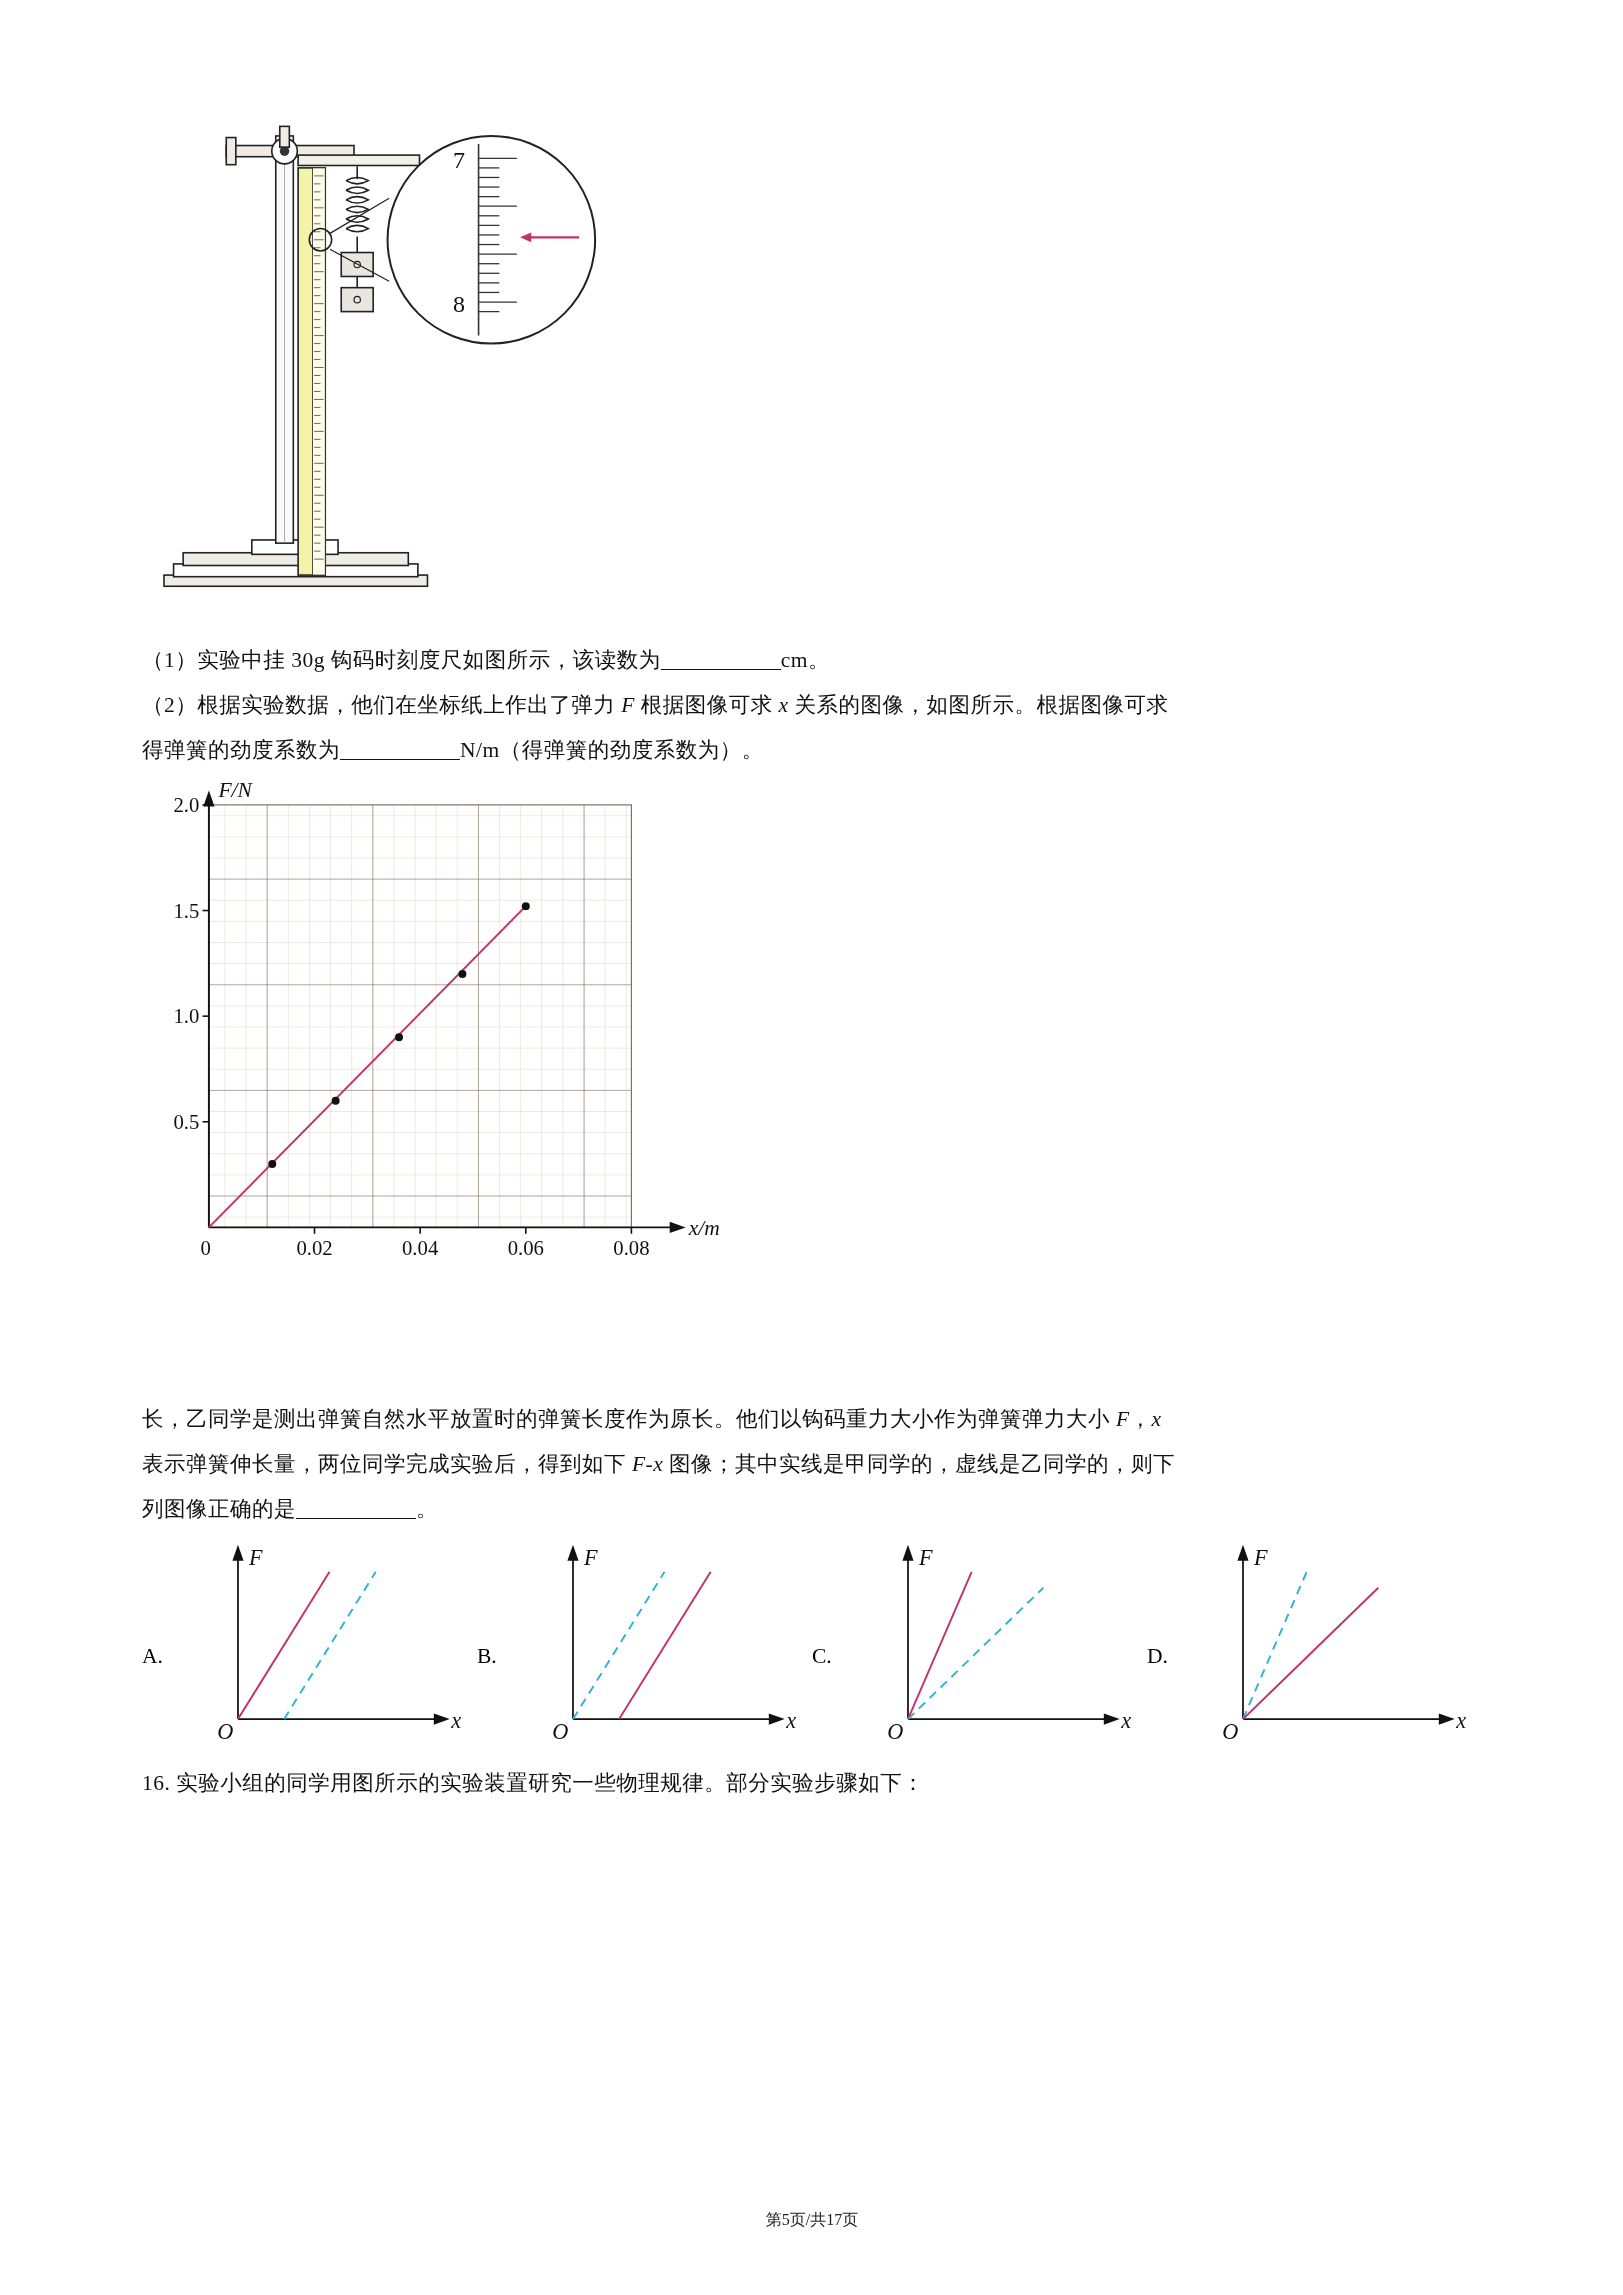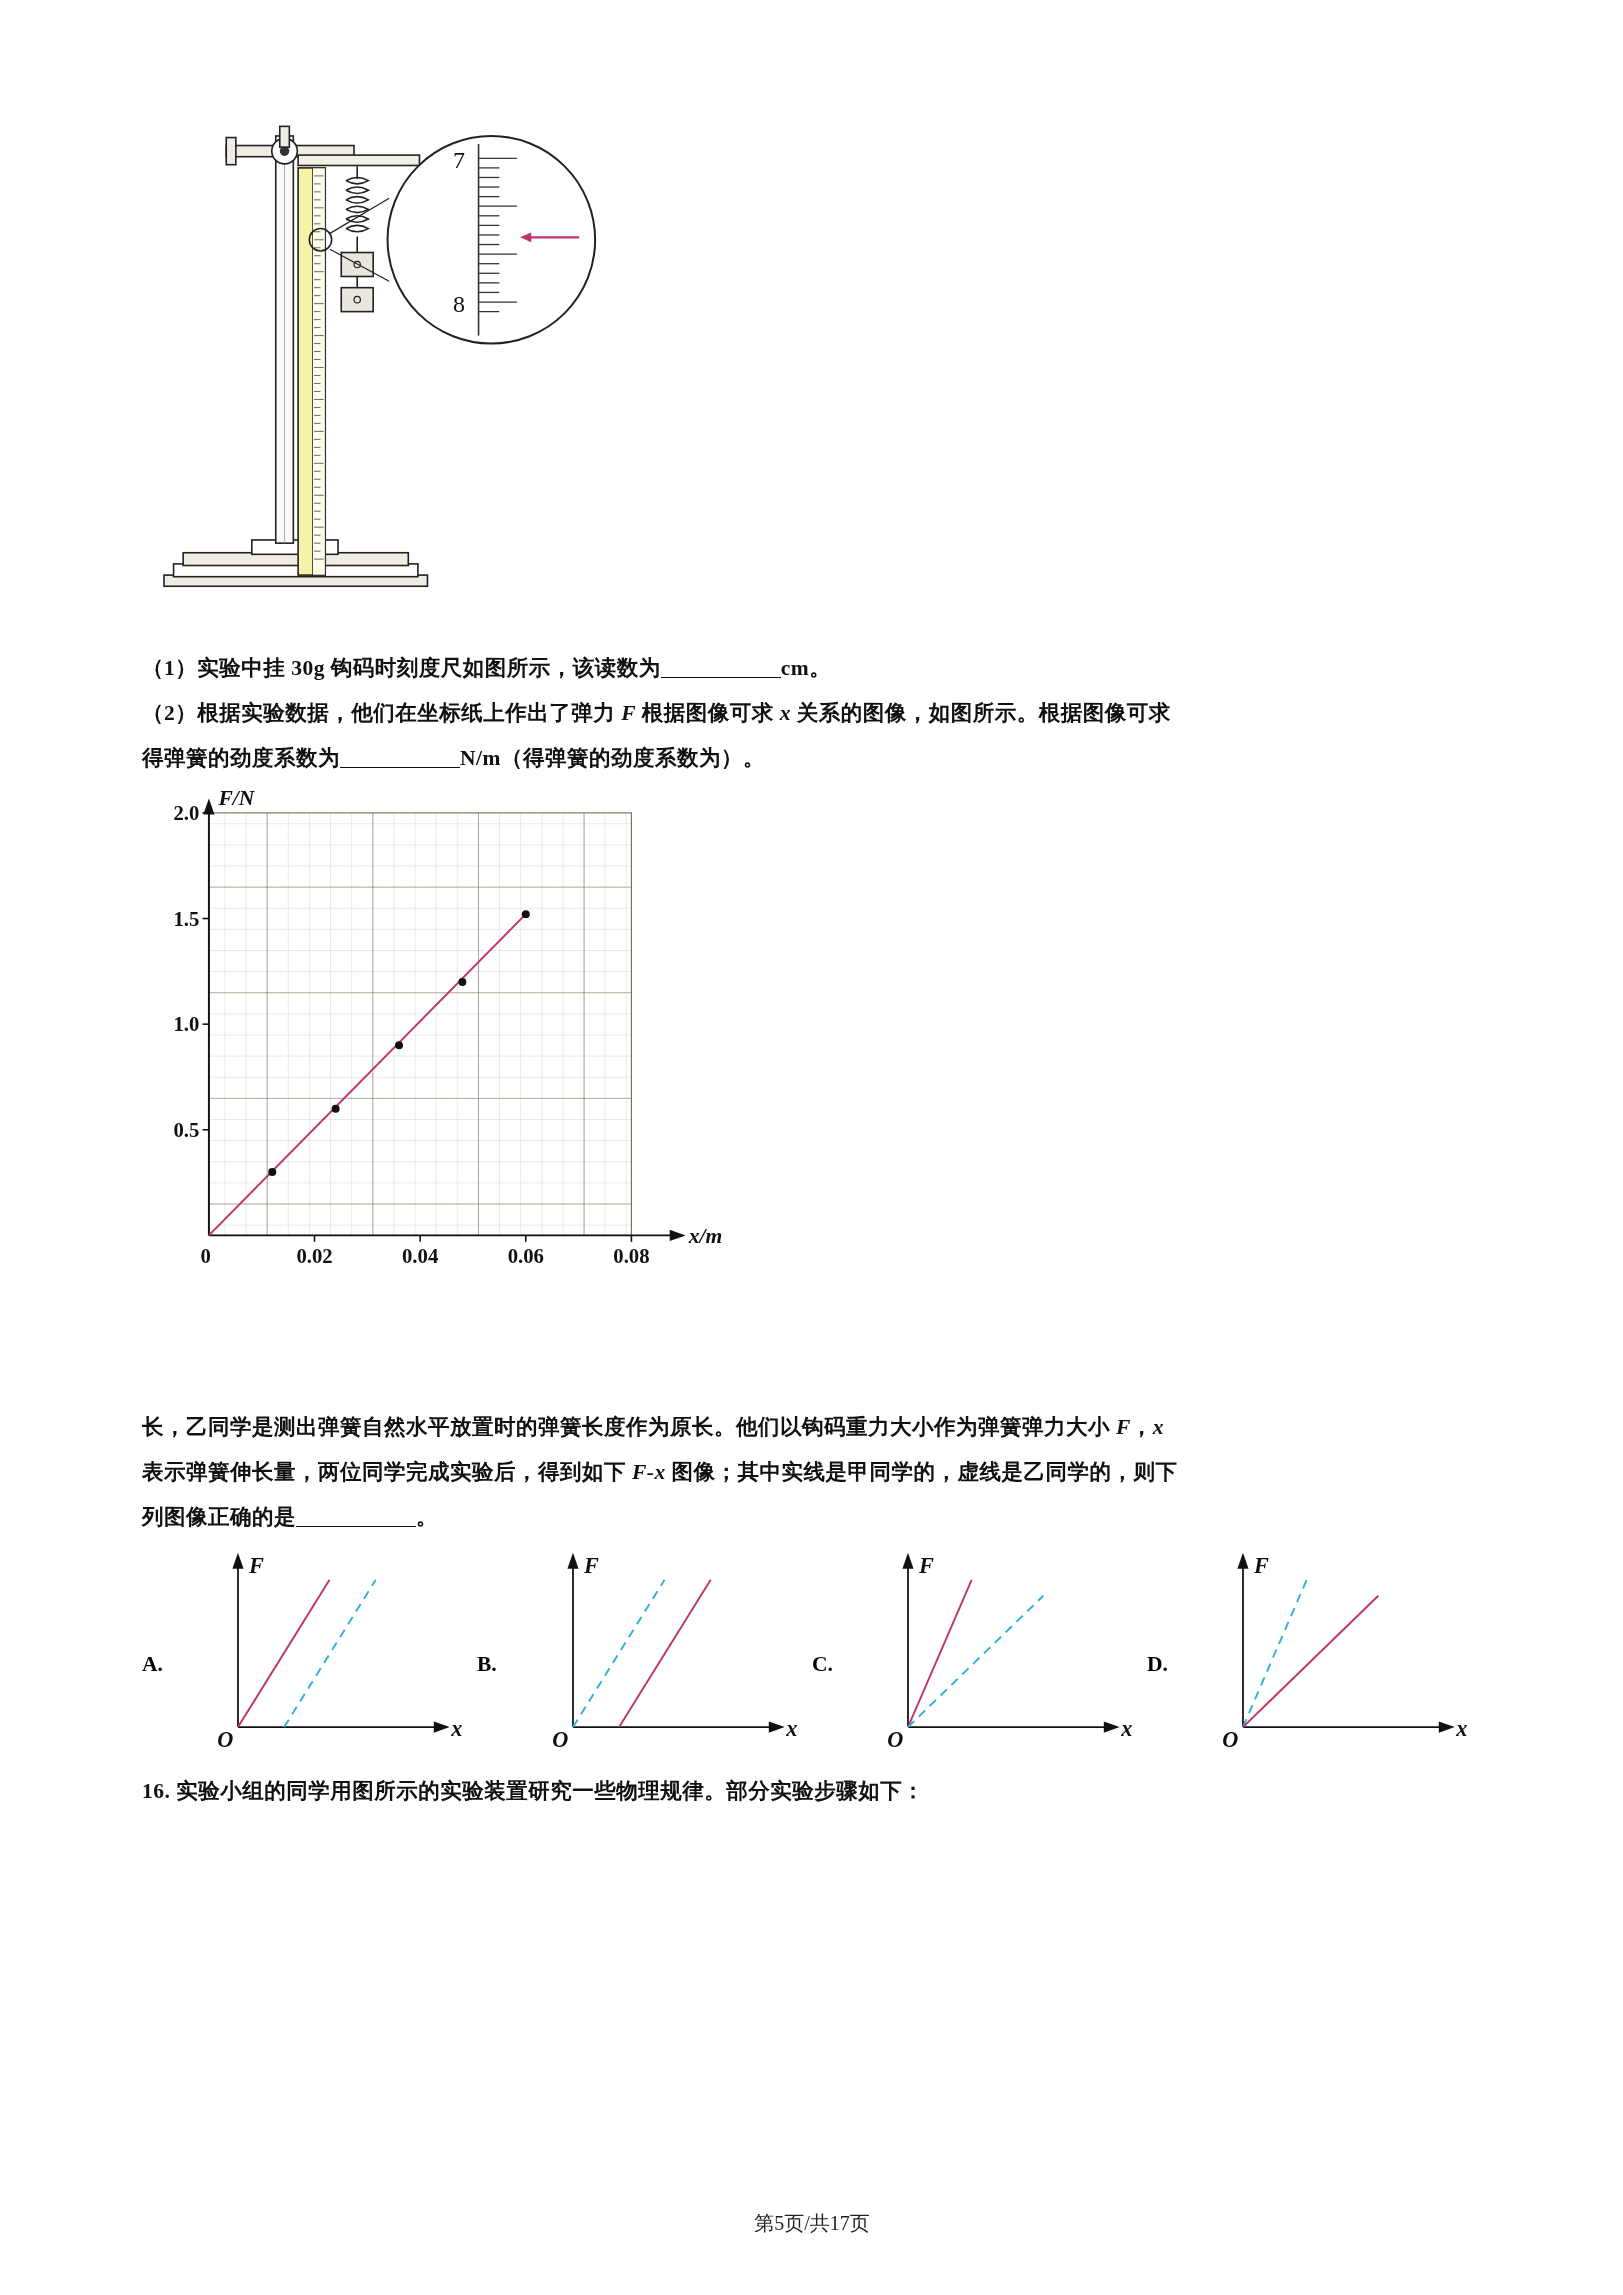--- a/index.html
+++ b/index.html
@@ -17,23 +17,22 @@
   .page {
     position: absolute;
     left: 0; top: 0;
     width: 1624px;
     height: 2295px;
     overflow: hidden;
   }
   .content {
     position: absolute;
     left: 142px;
-    top: 8px;
+    top: 0;
     width: 1348px;
-    font-weight: bold;
   }
   
   .apparatus {
     position: absolute;
     left: 156px;
     top: 96px;
     width: 511px;
     height: 543px;
   }
   
@@ -69,21 +68,21 @@
     position: absolute;
     font-size: 21.5px;
     font-family: "Liberation Serif", serif;
   }
   .footer {
     position: absolute;
     left: 0;
     top: 2210px;
     width: 1624px;
     text-align: center;
-    font-size: 20px;
+    font-size: 16px;
     color: #222;
     font-family: "Liberation Serif", serif;
   }
   svg { display: block; }
 </style>
 </head>
 <body>
 
 <div class="page">
 

